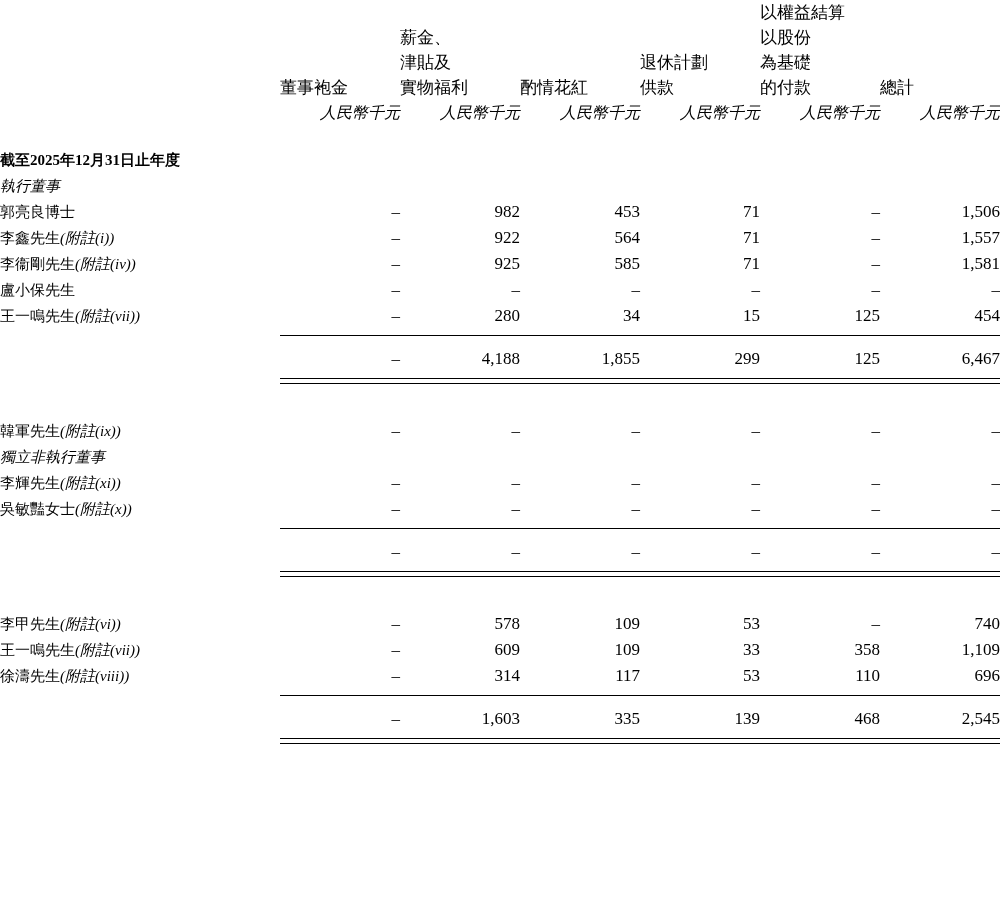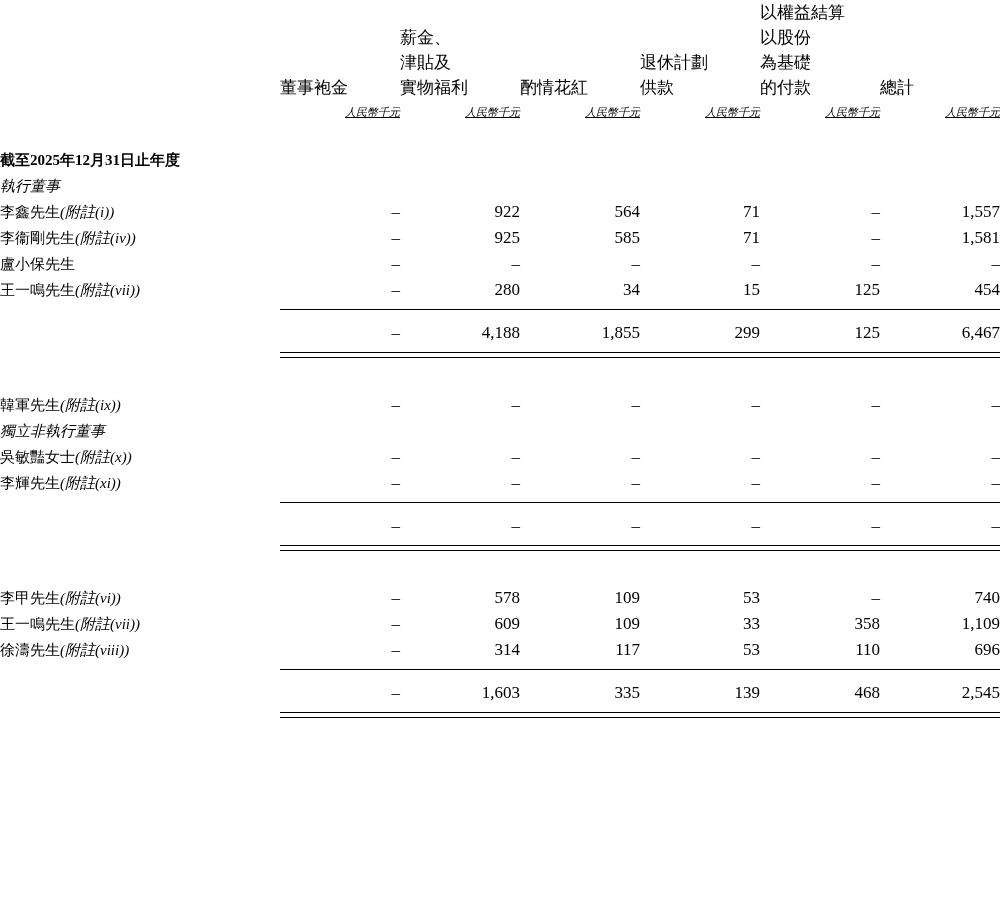--- a/index.html
+++ b/index.html
@@ -41,24 +41,23 @@
     padding: 0 18px 0 4px;
     line-height: 25px;
     font-size: 17px;
     font-weight: bold;
     white-space: pre-line;
   }
   .hdr-unit {
     text-align: right;
     padding: 0 18px 2px 4px;
     line-height: 25px;
-    font-size: 11px;
+    font-size: 16px;
     font-weight: bold;
     font-style: italic;
-    text-decoration: underline;
   }
 
   
   .row-label {
     text-align: left;
     padding: 0 6px 0 0;
     line-height: 26px;
     font-size: 15px;
     white-space: nowrap;
   }
@@ -139,20 +138,29 @@
         <td class="row-label bold">截至2025年12月31日止年度</td>
         <td class="num" colspan="6"></td>
       </tr>
 
       <tr>
         <td class="row-label italic">執行董事</td>
         <td class="num" colspan="6"></td>
       </tr>
 
       <tr>
+        <td class="row-label"><span>郭亮良博士</span><span class="note"></span></td>
+        <td class="num">–</td>
+        <td class="num">982</td>
+        <td class="num">453</td>
+        <td class="num">71</td>
+        <td class="num">–</td>
+        <td class="num">1,506</td>
+      </tr>
+      <tr>
         <td class="row-label"><span>李鑫先生</span><span class="note">(附註(i))</span></td>
         <td class="num">–</td>
         <td class="num">922</td>
         <td class="num">564</td>
         <td class="num">71</td>
         <td class="num">–</td>
         <td class="num">1,557</td>
       </tr>
       <tr>
         <td class="row-label"><span>李衞剛先生</span><span class="note">(附註(iv))</span></td>
@@ -233,30 +241,30 @@
         <td class="num">–</td>
         <td class="num">–</td>
         <td class="num">–</td>
       </tr>
 
       <tr>
         <td class="row-label italic">獨立非執行董事</td>
         <td class="num" colspan="6"></td>
       </tr>
       <tr>
+        <td class="row-label"><span>李輝先生</span><span class="note">(附註(xi))</span></td>
+        <td class="num">–</td>
+        <td class="num">–</td>
+        <td class="num">–</td>
+        <td class="num">–</td>
+        <td class="num">–</td>
+        <td class="num">–</td>
+      </tr>
+      <tr>
         <td class="row-label"><span>吳敏豔女士</span><span class="note">(附註(x))</span></td>
-        <td class="num">–</td>
-        <td class="num">–</td>
-        <td class="num">–</td>
-        <td class="num">–</td>
-        <td class="num">–</td>
-        <td class="num">–</td>
-      </tr>
-      <tr>
-        <td class="row-label"><span>李輝先生</span><span class="note">(附註(xi))</span></td>
         <td class="num">–</td>
         <td class="num">–</td>
         <td class="num">–</td>
         <td class="num">–</td>
         <td class="num">–</td>
         <td class="num">–</td>
       </tr>
 
       <tr class="rule-pad">
           <td colspan="7"></td>

